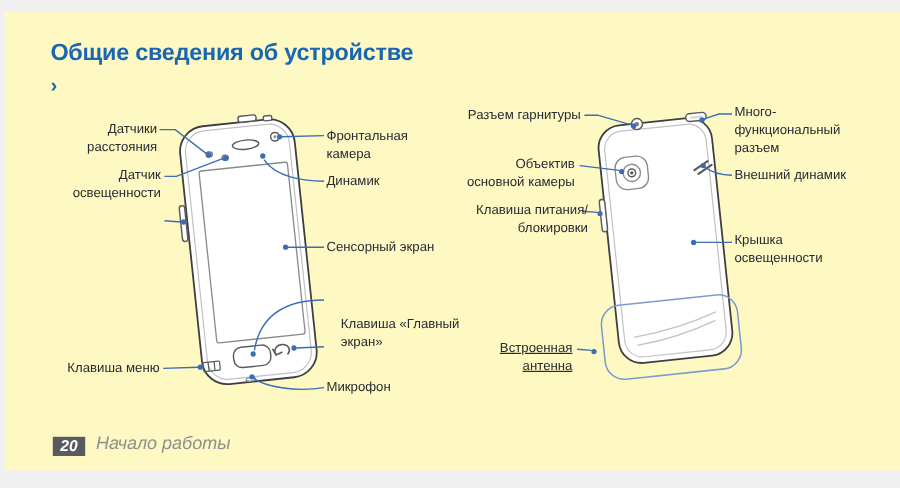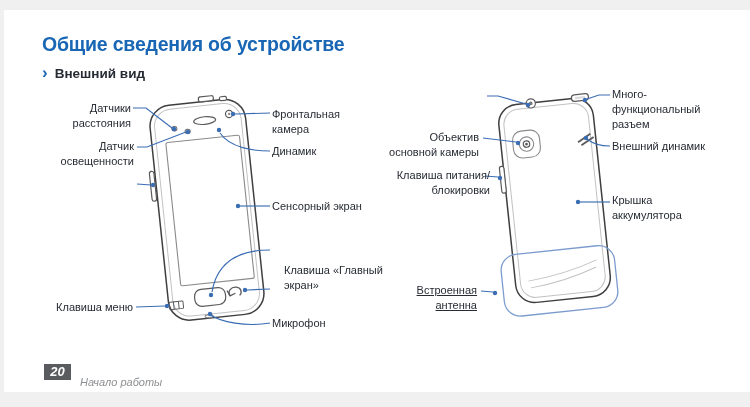--- a/index.html
+++ b/index.html
@@ -1,17 +1,17 @@
 <!DOCTYPE html>
 <html><head>
 <meta charset="utf-8">
 <style>
   html,body{margin:0;padding:0;background:#e8e8ea;}
   .stage{
-    position:relative;width:750px;height:407px;background:#ffffff;
+    position:relative;width:750px;height:407px;background:#fef9c3;
     font-family:"Liberation Sans",sans-serif;overflow:hidden;
   }
   .edge{position:absolute;background:var(--page-edge,#f0f0f1);}
   .edge-top{left:0;top:0;width:750px;height:10px;}
   .edge-bottom{left:0;top:392px;width:750px;height:15px;}
   .edge-left{left:0;top:0;width:4px;height:407px;}
   .page-title{
     position:absolute;left:42px;top:33px;margin:0;
     font-size:19.5px;font-weight:700;color:var(--accent-blue,#1866b4);
     letter-spacing:-0.2px;
@@ -38,38 +38,37 @@
   .callout{fill:none;stroke:var(--callout-blue,#3a6db4);stroke-width:1.15;}
   .callout-dot{fill:var(--callout-blue,#3a6db4);stroke:none;}
   .antenna{fill:none;stroke:#7d9cce;stroke-width:1.3;}
   .footer-num{
     position:absolute;left:44px;top:364px;width:27px;height:16px;
     background:var(--footer-box,#5a5b5e);color:#ffffff;
     font-size:13px;font-weight:700;font-style:italic;
     text-align:center;line-height:16px;
   }
   .footer-chapter{
-    position:absolute;left:80px;top:376px;
-    font-size:11px;font-style:italic;color:var(--footer-text,#8d8f92);
+    position:absolute;left:80px;top:361px;
+    font-size:15px;font-style:italic;color:var(--footer-text,#8d8f92);
   }
 </style>
 </head>
 <body>
 
 <div class="stage" style="--accent-blue: #1866b4; --callout-blue: #3a6db4; --text-dark: #272b33; --footer-box: #5a5b5e; --footer-text: #8d8f92; --page-edge: #f0f0f1;">
 
   <div class="edge edge-top"></div>
   <div class="edge edge-bottom"></div>
   <div class="edge edge-left"></div>
 
   <h1 class="page-title">Общие сведения об устройстве</h1>
 
   <div class="section-head">
     <span class="section-chevron">›</span>
-    <span>Внешний вид</span>
   </div>
 
   <svg class="diagram-svg" width="750" height="407" viewBox="0 0 750 407">
 
     <g transform="rotate(-6 205 210)">
       <rect class="outline" x="159" y="102" width="96" height="216" rx="21"></rect>
       <rect class="inner" x="163.5" y="106" width="87" height="208" rx="17"></rect>
       <rect class="detail" x="210" y="97" width="15" height="5" rx="2"></rect>
       <rect class="detail" x="231" y="99" width="7" height="4" rx="1.5"></rect>
       <rect class="detail-thin" x="173" y="139" width="74" height="144" rx="2"></rect>
@@ -157,29 +156,30 @@
 освещенности</div>
   <div class="lbl lbl-r" style="right:617px;top:300px;padding-left:12px;">Клавиша меню</div>
   <div class="lbl" style="left:272px;top:107px;">Фронтальная
 камера</div>
   <div class="lbl" style="left:272px;top:144px;">Динамик</div>
   <div class="lbl" style="left:272px;top:199px;">Сенсорный экран</div>
   <div class="lbl" style="left:284px;top:243px;margin-top:20px;">Клавиша «Главный
 экран»</div>
   <div class="lbl" style="left:272px;top:316px;">Микрофон</div>
 
+  <div class="lbl lbl-r" style="right:266px;top:89px;">Разъем гарнитуры</div>
   <div class="lbl lbl-r" style="right:271px;top:130px;">Объектив
 основной камеры</div>
   <div class="lbl lbl-r" style="right:260px;top:168px;">Клавиша питания/
 блокировки</div>
   <div class="lbl lbl-r" style="right:273px;top:283px;text-decoration:underline;">Встроенная
 антенна</div>
   <div class="lbl" style="left:612px;top:139px;">Внешний динамик</div>
   <div class="lbl" style="left:612px;top:87px;">Много-
 функциональный
 разъем</div>
   <div class="lbl" style="left:612px;top:193px;">Крышка
-аккумулятора</div>
+освещенности</div>
 
   <div class="footer-num">20</div>
   <div class="footer-chapter">Начало работы</div>
 
 </div>
 
 </body></html>

